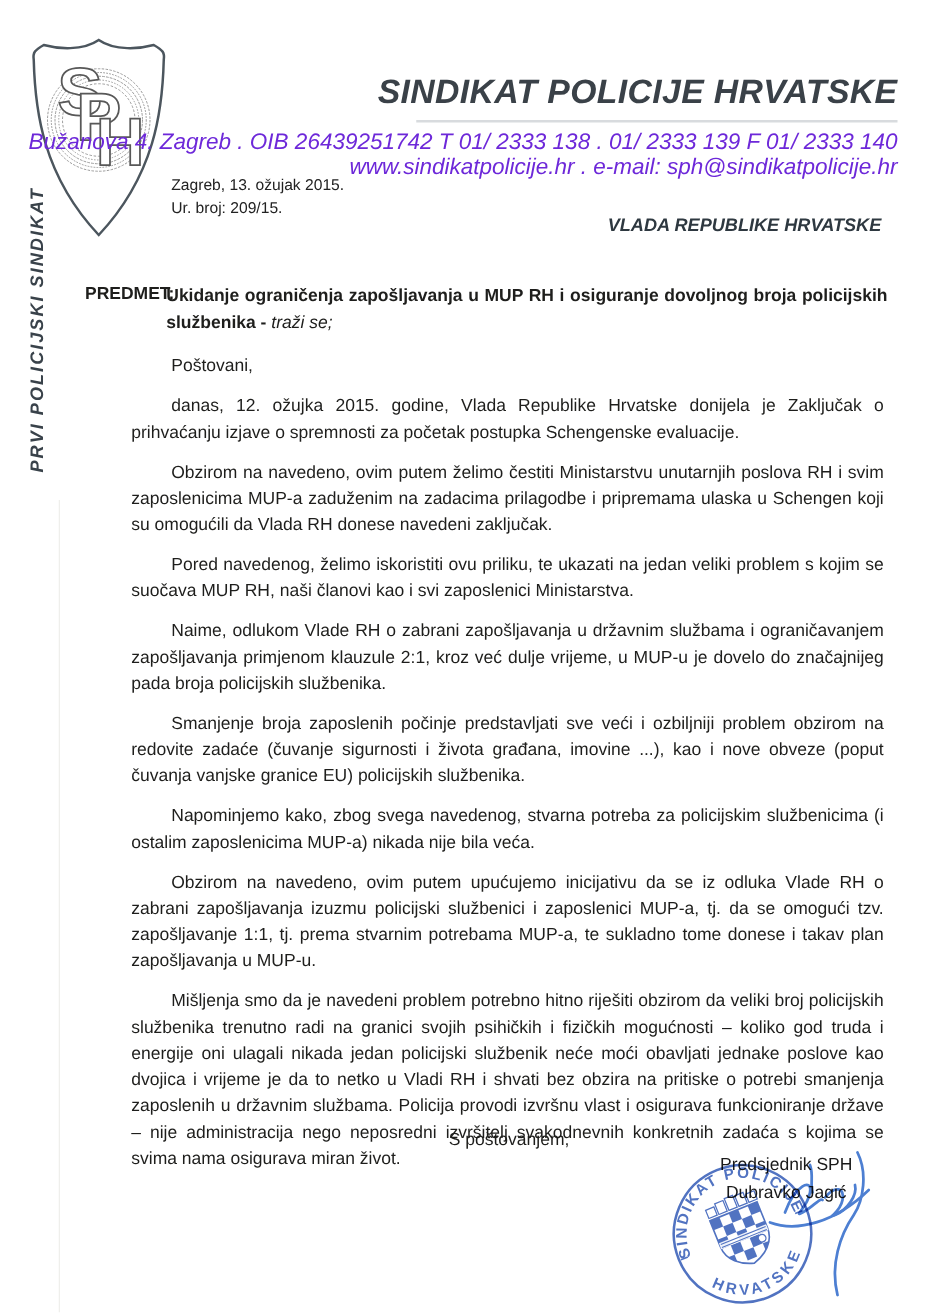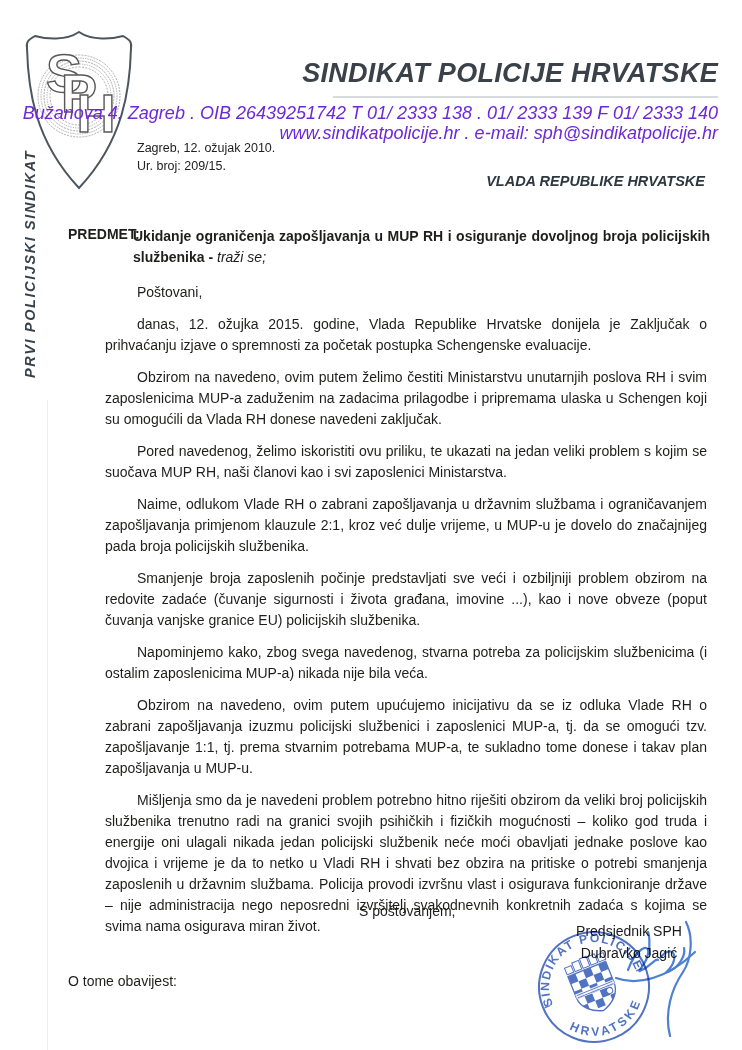--- a/index.html
+++ b/index.html
@@ -74,21 +74,21 @@
     </g>
   </svg>
 </div>
 
 <div class="abs org-title">SINDIKAT POLICIJE HRVATSKE</div>
 <div class="abs title-rule"></div>
 <div class="abs contact contact-1">Bužanova 4. Zagreb . OIB 26439251742   T 01/ 2333 138 . 01/ 2333 139   F 01/ 2333 140</div>
 <div class="abs contact contact-2">www.sindikatpolicije.hr . e-mail: sph@sindikatpolicije.hr</div>
 
 <div class="abs date-block">
-  <div>Zagreb, 12. ožujak 2010.</div>
+  <div>Zagreb, 13. ožujak 2015.</div>
   <div>Ur. broj: 209/15.</div>
 </div>
 
 <div class="abs recipient">
   <div>VLADA REPUBLIKE HRVATSKE</div>
 </div>
 
 <div class="abs predmet">
   <div class="predmet-label">PREDMET:</div>
   <div class="predmet-text"><span class="b">Ukidanje ograničenja zapošljavanja u MUP RH i osiguranje dovoljnog broja policijskih službenika -</span> <span class="i">traži se;</span></div>
@@ -169,14 +169,13 @@
       <path d="M30 62 C38 40 52 34 50 46 C48 58 36 66 44 62 C52 58 58 50 60 52"></path>
       <path d="M62 50 C70 40 78 42 76 52 C74 62 64 66 70 64 C80 60 88 48 86 40"></path>
       <path d="M88 14 C96 30 93 52 85 64 C74 80 66 104 72 128"></path>
       <path d="M18 70 C40 78 70 70 97 44"></path>
       <path d="M50 24 C53 32 50 40 52 46"></path>
     </g>
   </svg>
 </div>
 
 <div class="abs cc-block">
-  <div>O tome obavijest:</div>
 </div>
 
 </body></html>

